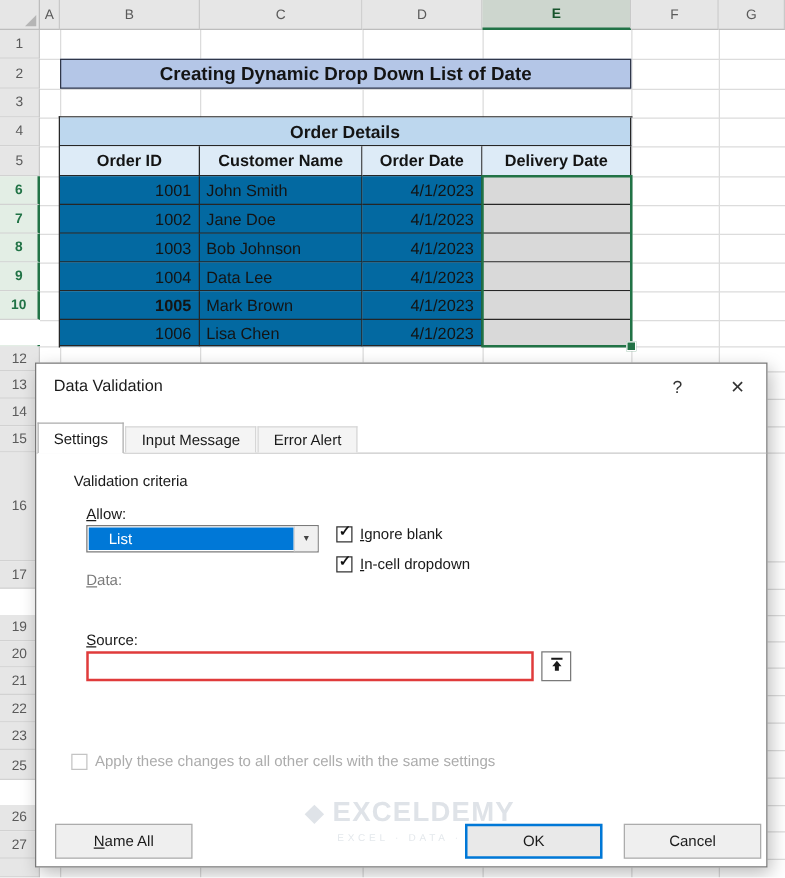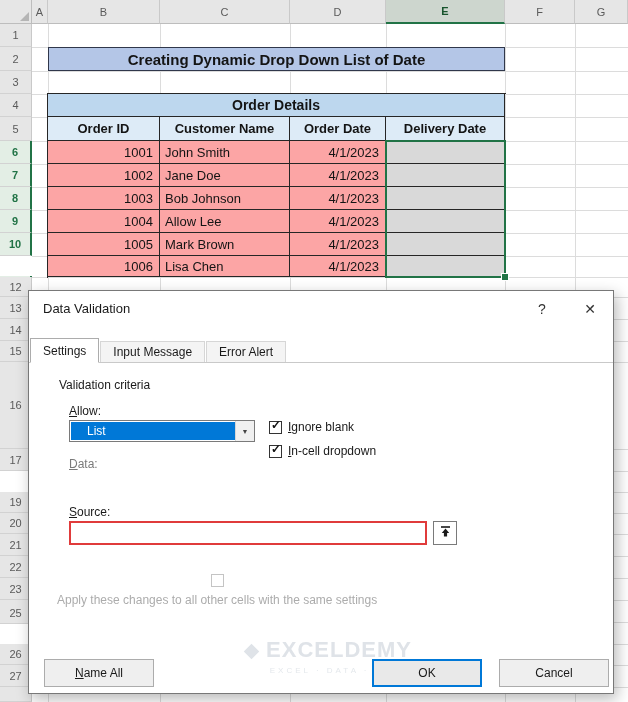--- a/index.html
+++ b/index.html
@@ -21,21 +21,21 @@
   .rowhdr.sel{color:var(--accent-green,#217346);font-weight:bold;border-right:2px solid var(--accent-green,#217346);background:#E3EEE5;}
   .gridline-h{position:absolute;left:32px;width:596px;height:1px;background:#DCDCDC;z-index:0;}
   .gridline-v{position:absolute;top:24px;height:678px;width:1px;background:#DCDCDC;z-index:0;}
 
   
   .banner{position:absolute;left:48px;top:47px;width:457px;height:24px;background:var(--banner-bg,#B4C6E7);
     border:1px solid #30374a;box-sizing:border-box;display:flex;align-items:center;justify-content:center;
     font-size:15px;font-weight:bold;color:#141414;z-index:1;}
   .t-outline{position:absolute;left:47px;top:93px;width:459px;height:185px;
     border-left:1px solid #262626;border-top:1px solid #262626;box-sizing:border-box;z-index:1;}
-  .tcell{position:absolute;box-sizing:border-box;background:#fca5a5;border-right:1px solid #262626;
+  .tcell{position:absolute;box-sizing:border-box;background:#0369a1;border-right:1px solid #262626;
     border-bottom:1px solid #262626;display:flex;align-items:center;font-size:13px;color:#141414;z-index:1;}
   .t-title{background:var(--table-title-bg,#BDD7EE);font-weight:bold;font-size:14px;justify-content:center;}
   .t-hdr{background:var(--table-header-bg,#DDEBF7);font-weight:bold;justify-content:center;}
   .t-num{justify-content:flex-end;padding-right:6px;}
   .t-text{justify-content:flex-start;padding-left:5px;}
   .t-fill{background:var(--filled-cell-bg,#D9D9D9);}
   .sel-range{position:absolute;left:385px;top:140px;width:121px;height:138px;
     border:2px solid var(--accent-green,#217346);box-sizing:border-box;z-index:3;pointer-events:none;}
   .sel-range::after{content:"";position:absolute;right:-5px;bottom:-5px;width:6px;height:6px;
     background:var(--accent-green,#217346);border:1px solid #fff;}
@@ -66,21 +66,21 @@
   .combo.disabled .combo-arrow{color:#9A9A9A;background:#EFEFEF;border-left-color:#DDD;}
   .data-combo{left:40px;top:182px;}
   .data-label{left:40px;top:166px;color:#7A7A7A;}
   .source-label{left:40px;top:214px;}
   .chk{position:absolute;display:flex;align-items:center;gap:6px;}
   .chk-box{width:13px;height:13px;border:1px solid #333;background:#fff;position:relative;box-sizing:border-box;flex:0 0 13px;}
   .chk-mark{position:absolute;left:1px;top:-4px;font-size:12px;font-weight:bold;color:#111;}
   .chk-label{font-size:12px;display:inline-block;}
   .chk-ignore{left:240px;top:129px;}
   .chk-incell{left:240px;top:153px;}
-  .chk-apply{left:28px;top:283px;flex-direction:column;}
+  .chk-apply{left:28px;top:311px;}
   .chk-apply .chk-box{border-color:#C4C4C4;}
   .chk-apply .chk-label{color:#ACACAC;}
   .source-input{position:absolute;left:40px;top:230px;width:358px;height:24px;border:2px solid var(--error-red,#E03B3B);
     box-sizing:border-box;padding:0 4px;font-family:"Liberation Sans",sans-serif;font-size:12px;outline:none;}
   .collapse-btn{position:absolute;left:404px;top:230px;width:24px;height:24px;border:1px solid #7A7A7A;
     background:#fff;box-sizing:border-box;display:flex;align-items:center;justify-content:center;padding:0;}
   .watermark{position:absolute;left:150px;top:346px;width:300px;text-align:center;z-index:0;color:#DFE3E8;}
   .wm-brand{font-size:22px;font-weight:bold;letter-spacing:1px;}
   .wm-diamond{display:inline-block;width:11px;height:11px;background:#DFE3E8;transform:rotate(45deg);margin-right:9px;}
   .wm-tagline{font-size:8px;letter-spacing:3px;margin-top:3px;color:#E4E8EC;}
@@ -245,24 +245,24 @@
     <div class="tcell t-fill" style="left: 386px; top: 141px; width: 119px; height: 23px;"></div>
     <div class="tcell t-num" style="left: 48px; top: 164px; width: 112px; height: 23px;">1002</div>
     <div class="tcell t-text" style="left: 160px; top: 164px; width: 130px; height: 23px;">Jane Doe</div>
     <div class="tcell t-num" style="left: 290px; top: 164px; width: 96px; height: 23px;">4/1/2023</div>
     <div class="tcell t-fill" style="left: 386px; top: 164px; width: 119px; height: 23px;"></div>
     <div class="tcell t-num" style="left: 48px; top: 187px; width: 112px; height: 23px;">1003</div>
     <div class="tcell t-text" style="left: 160px; top: 187px; width: 130px; height: 23px;">Bob Johnson</div>
     <div class="tcell t-num" style="left: 290px; top: 187px; width: 96px; height: 23px;">4/1/2023</div>
     <div class="tcell t-fill" style="left: 386px; top: 187px; width: 119px; height: 23px;"></div>
     <div class="tcell t-num" style="left: 48px; top: 210px; width: 112px; height: 23px;">1004</div>
-    <div class="tcell t-text" style="left: 160px; top: 210px; width: 130px; height: 23px;">Allow Lee</div>
+    <div class="tcell t-text" style="left: 160px; top: 210px; width: 130px; height: 23px;">Data Lee</div>
     <div class="tcell t-num" style="left: 290px; top: 210px; width: 96px; height: 23px;">4/1/2023</div>
     <div class="tcell t-fill" style="left: 386px; top: 210px; width: 119px; height: 23px;"></div>
-    <div class="tcell t-num" style="left: 48px; top: 233px; width: 112px; height: 23px;">1005</div>
+    <div class="tcell t-num" style="left: 48px; top: 233px; width: 112px; height: 23px; font-weight: bold;">1005</div>
     <div class="tcell t-text" style="left: 160px; top: 233px; width: 130px; height: 23px;">Mark Brown</div>
     <div class="tcell t-num" style="left: 290px; top: 233px; width: 96px; height: 23px;">4/1/2023</div>
     <div class="tcell t-fill" style="left: 386px; top: 233px; width: 119px; height: 23px;"></div>
     <div class="tcell t-num" style="left: 48px; top: 256px; width: 112px; height: 21px;">1006</div>
     <div class="tcell t-text" style="left: 160px; top: 256px; width: 130px; height: 21px;">Lisa Chen</div>
     <div class="tcell t-num" style="left: 290px; top: 256px; width: 96px; height: 21px;">4/1/2023</div>
     <div class="tcell t-fill" style="left: 386px; top: 256px; width: 119px; height: 21px;"></div>
     <div class="sel-range"></div>
   </div>
 

